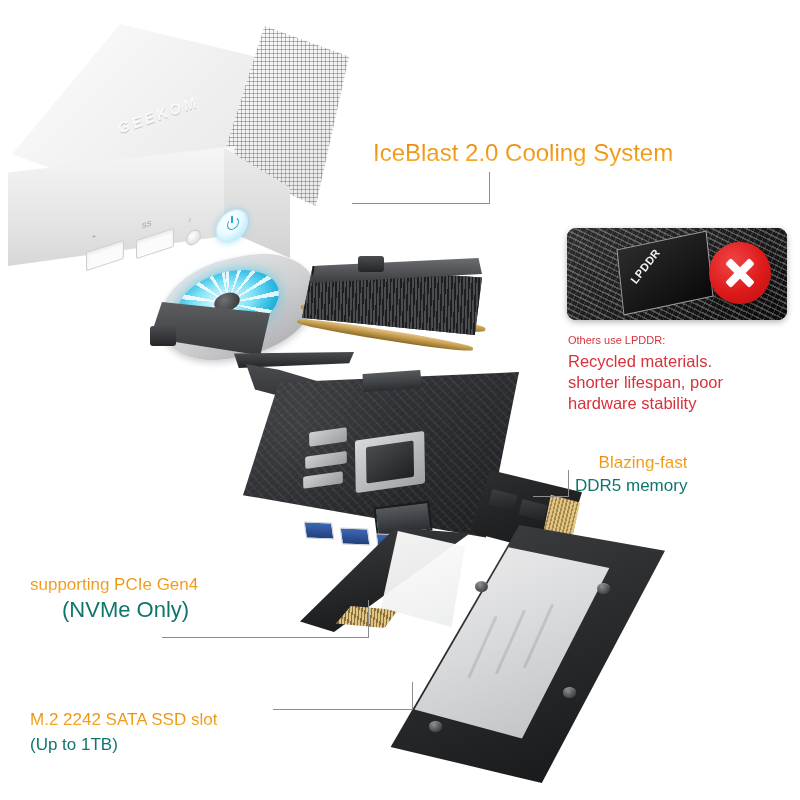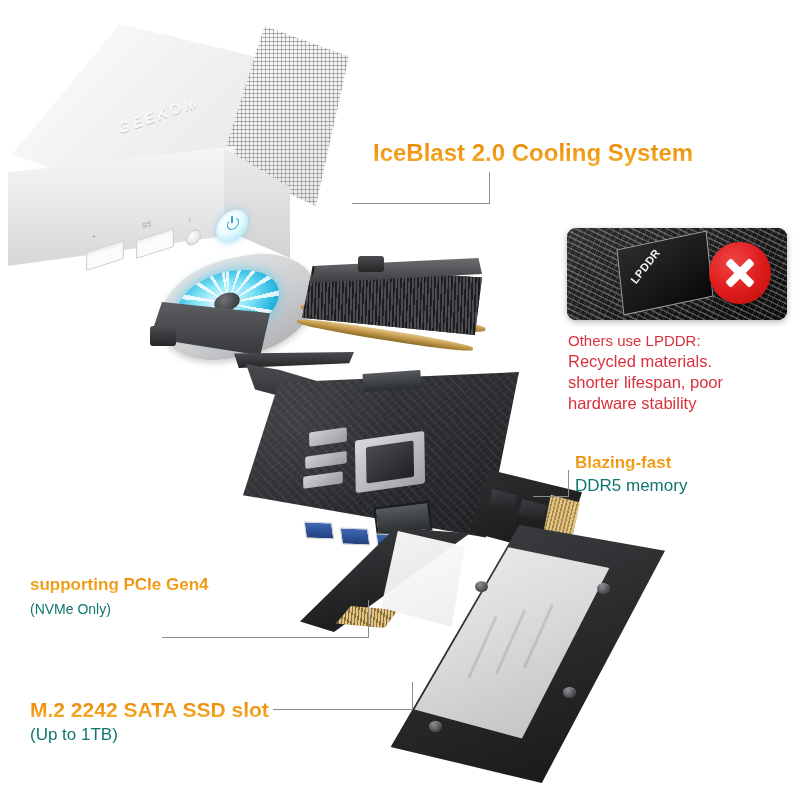--- a/index.html
+++ b/index.html
@@ -13,27 +13,28 @@
     height: 800px;
     background: #ffffff;
     overflow: hidden;
     font-family: "Liberation Sans", sans-serif;
     -webkit-font-smoothing: antialiased;
   }
 
   
   .callout { position: absolute; }
   .hl {
-    font-weight: bold;
+    font-weight: normal;
     background-image: linear-gradient(180deg,#E5820B 0%,#F0970F 45%,#F5B33C 100%);
     -webkit-background-clip: text;
     background-clip: text;
     color: #EE900E;
     -webkit-text-fill-color: transparent;
     white-space: nowrap;
+    text-align: right;
   }
   .sub {
     color: #0f766e;
     white-space: nowrap;
   }
   .warn {
     color: #D8313C;
     white-space: nowrap;
   }
 
@@ -415,34 +416,34 @@
   <div class="lead-v" style="left:368px; top:600px; height:38px;"></div>
 
   <div class="lead-h" style="left:273px; top:709px; width:140px;"></div>
   <div class="lead-v" style="left:412px; top:682px; height:28px;"></div>
 
   <div class="callout" style="left:373px; top:138px;">
     <div class="hl" style="font-size:24px; line-height:30px;">IceBlast 2.0 Cooling System</div>
   </div>
 
   <div class="callout" style="left:568px; top:330px;">
-    <div class="warn" style="font-size:15px; line-height:21px;">Others use LPDDR:</div>
+    <div class="warn" style="font-size:11px; line-height:21px;">Others use LPDDR:</div>
     <div class="warn" style="font-size:16.5px; line-height:21px;">Recycled materials.</div>
     <div class="warn" style="font-size:16.5px; line-height:21px;">shorter lifespan, poor</div>
     <div class="warn" style="font-size:16.5px; line-height:21px;">hardware stability</div>
   </div>
 
   <div class="callout" style="left:575px; top:452px;">
     <div class="hl" style="font-size:17px; line-height:22px;">Blazing-fast</div>
     <div class="sub" style="font-size:17px; line-height:23px;">DDR5 memory</div>
   </div>
 
   <div class="callout" style="left:30px; top:573px;">
     <div class="hl" style="font-size:17px; line-height:23px;">supporting PCIe Gen4</div>
-    <div class="sub" style="font-size:14px; line-height:27px;">(NVMe Only)</div>
+    <div class="sub" style="font-size:22px; line-height:27px;margin-left:32px;">(NVMe Only)</div>
   </div>
 
   <div class="callout" style="left:30px; top:698px;">
-    <div class="hl" style="font-size:21px; line-height:23px;">M.2 2242 SATA SSD slot</div>
+    <div class="hl" style="font-size:17px; line-height:23px;margin-top:10px;">M.2 2242 SATA SSD slot</div>
     <div class="sub" style="font-size:17px; line-height:27px;">(Up to 1TB)</div>
   </div>
 
 </div>
 
 </body></html>

